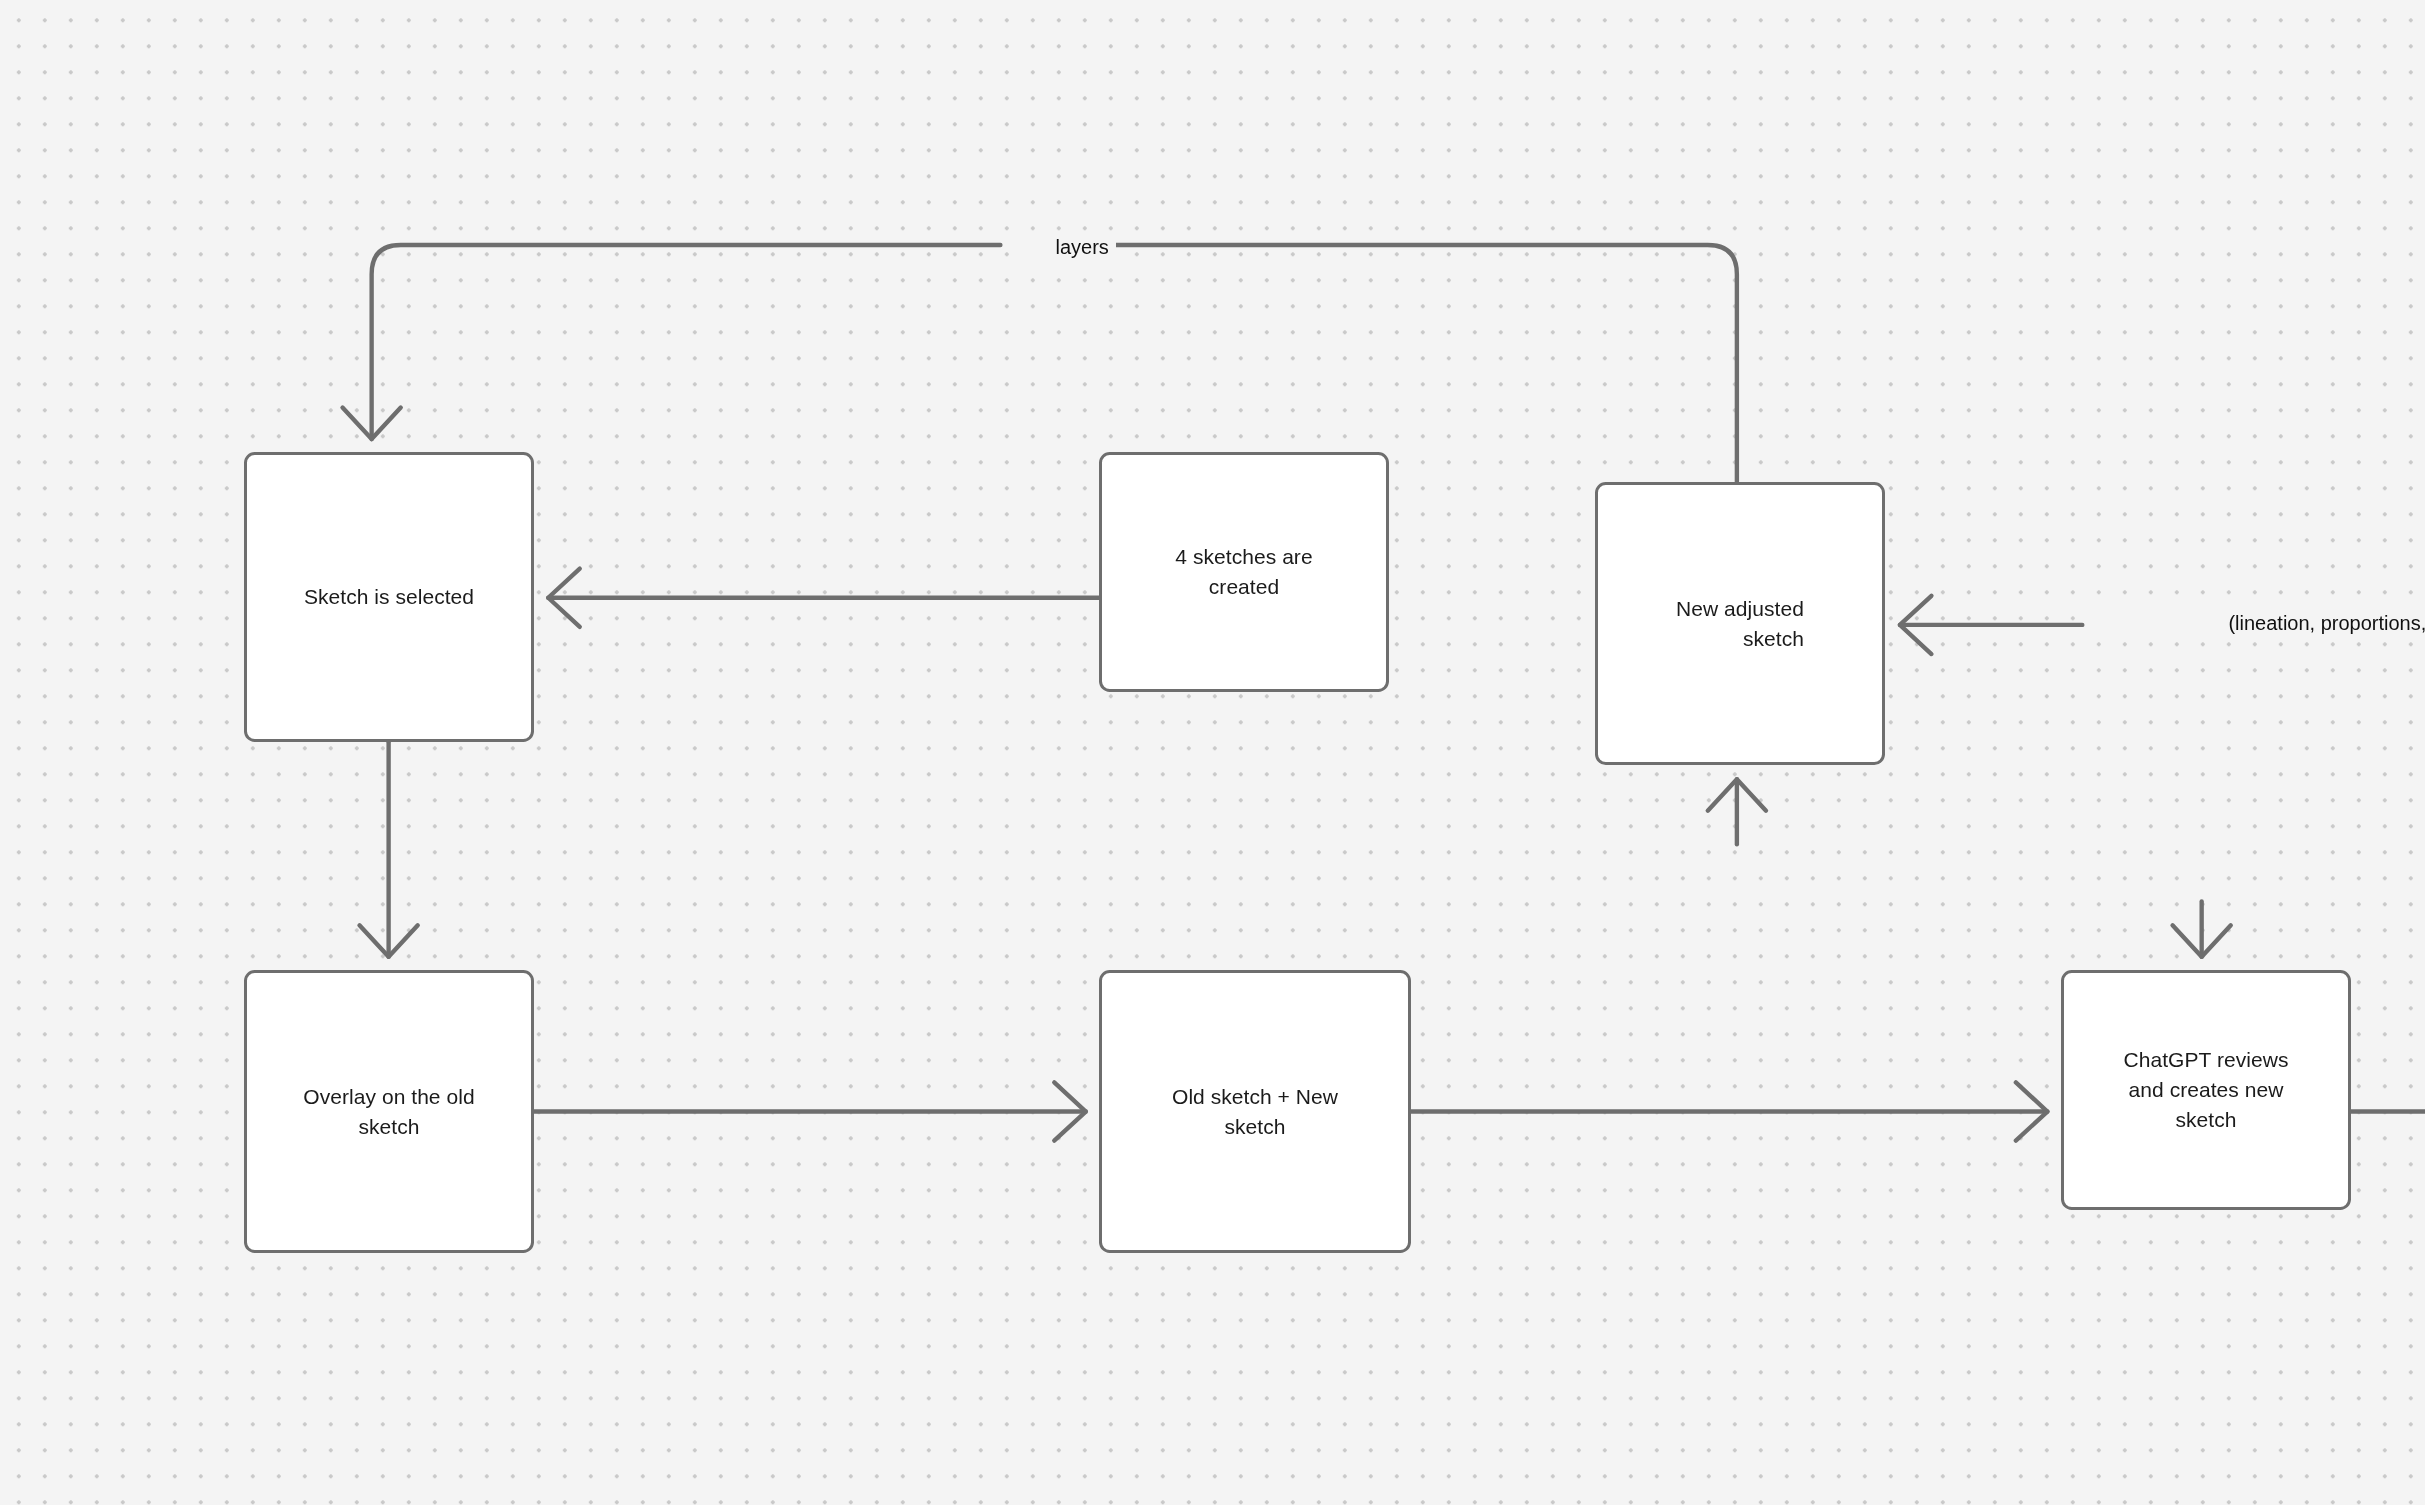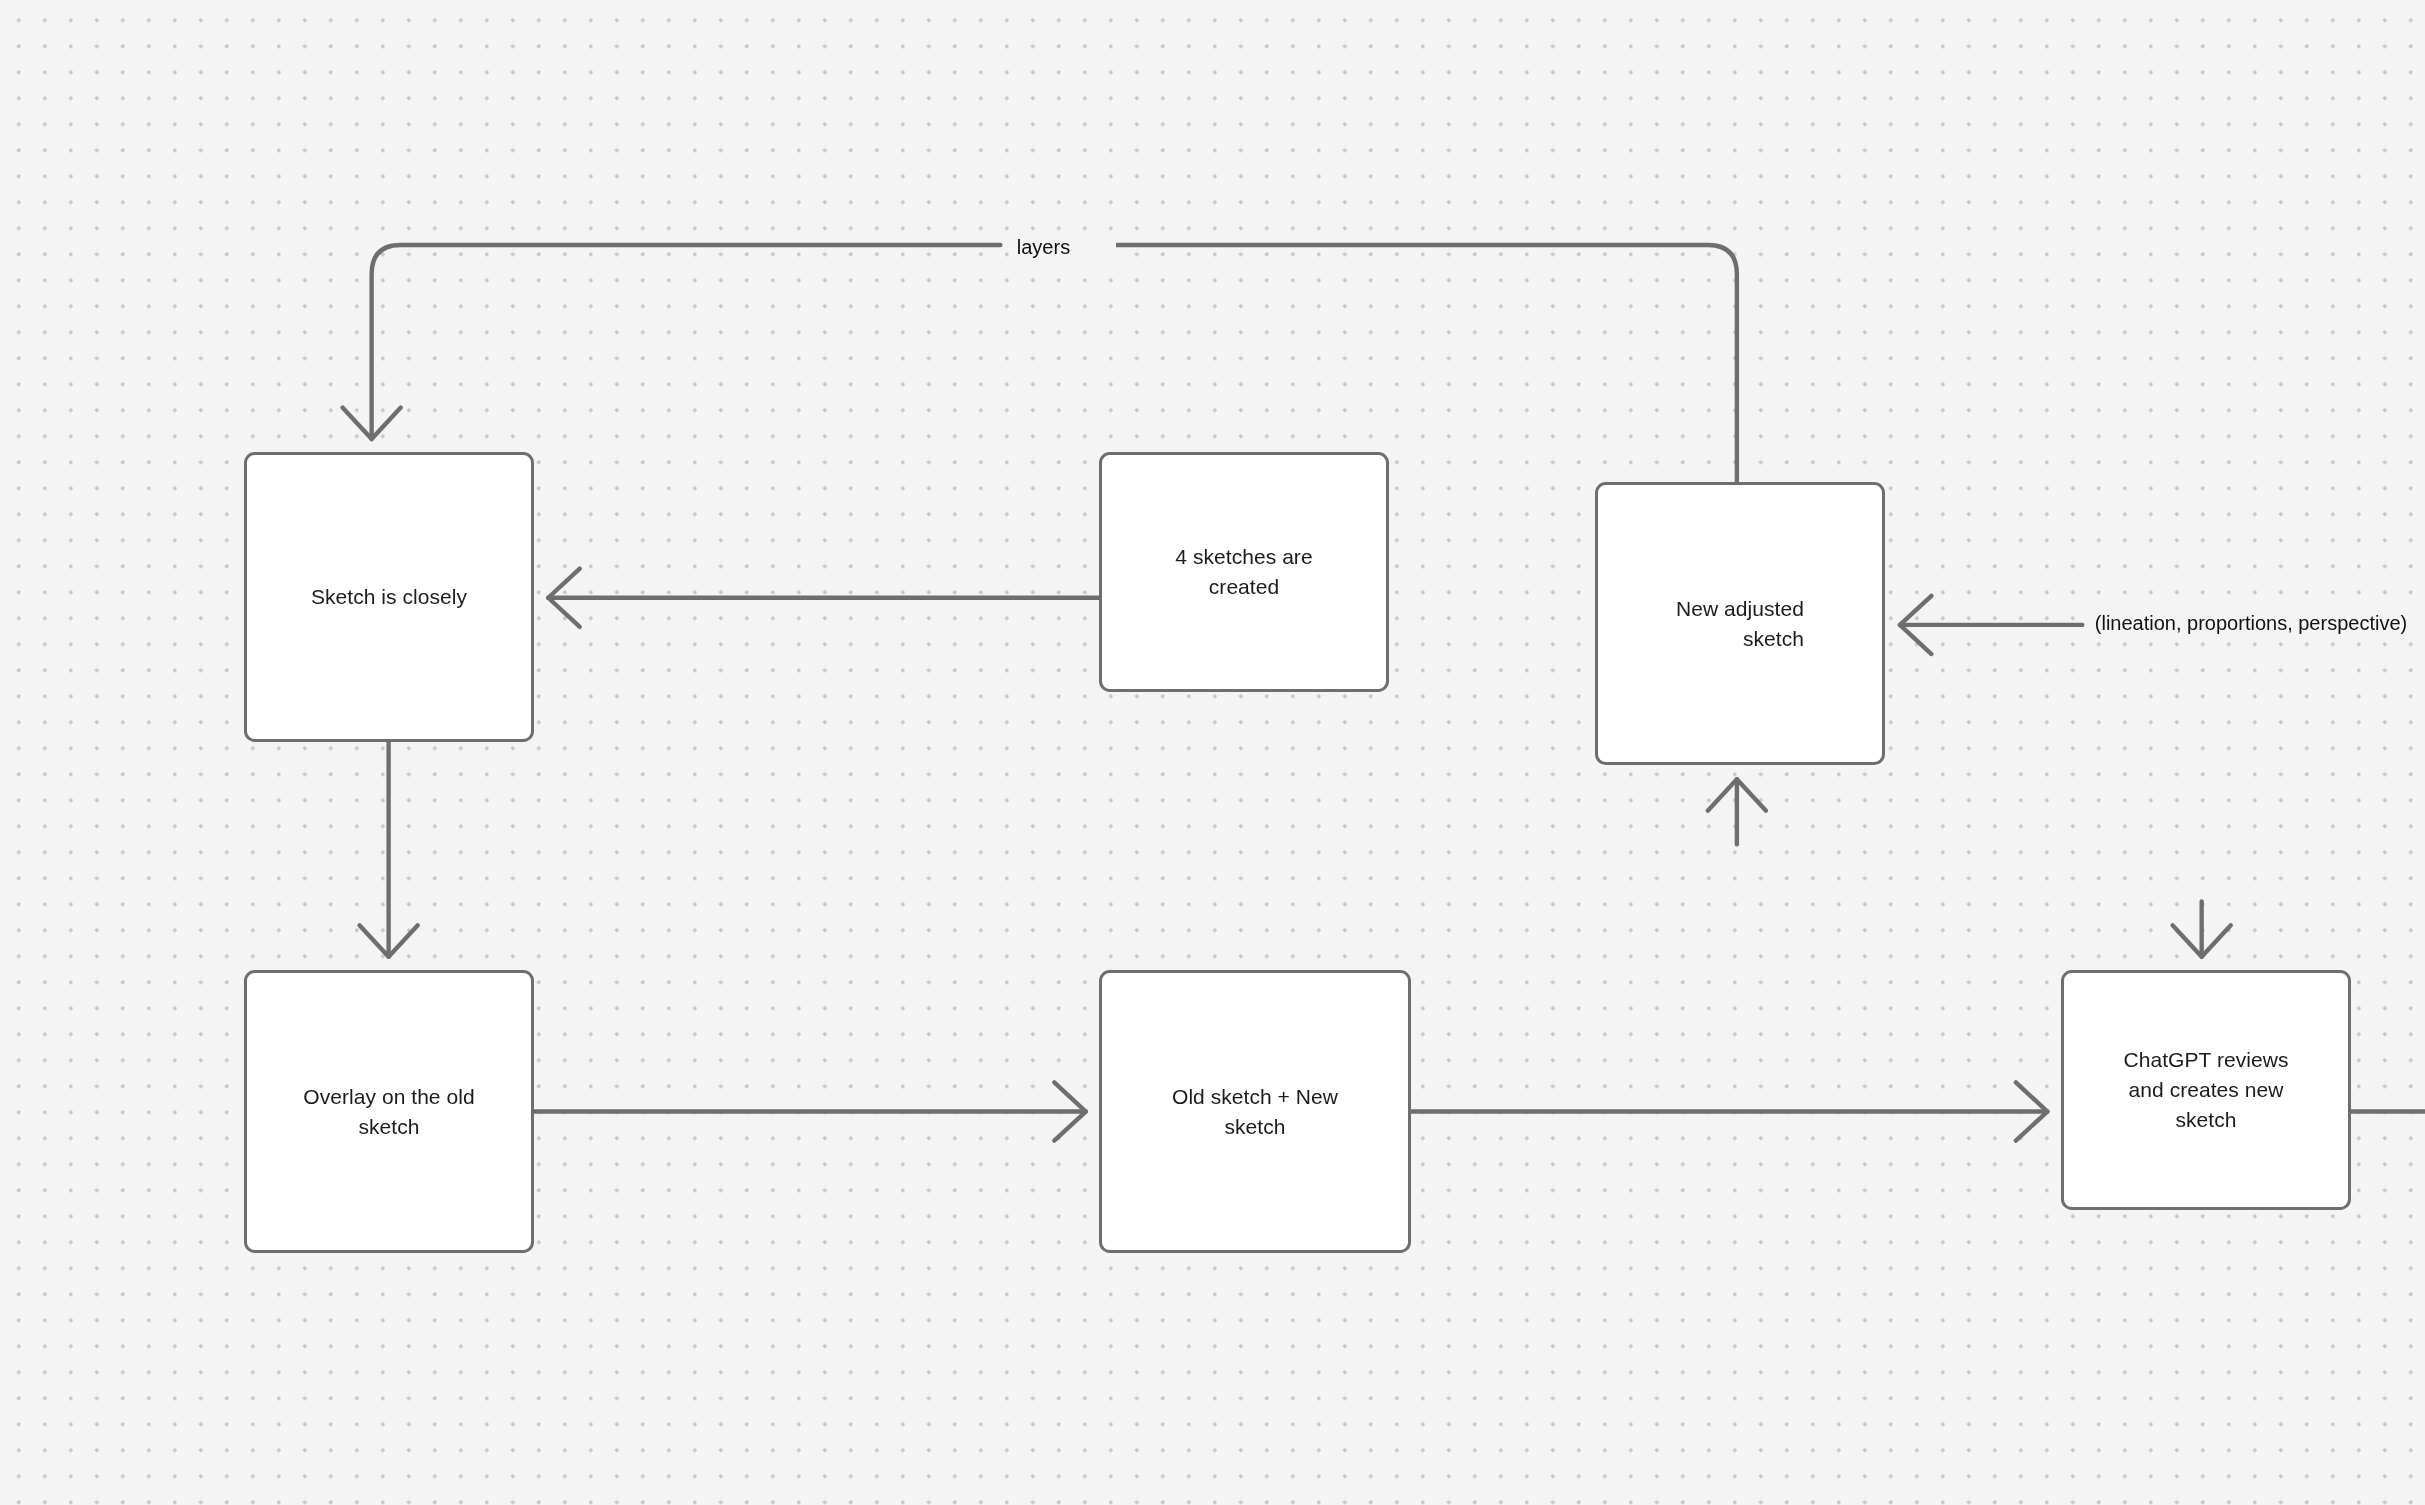--- a/index.html
+++ b/index.html
@@ -43,21 +43,21 @@
     padding: 0 16.5px;
   }
   .node-label {
     white-space: pre-line;
   }
   .edge-label {
     position: absolute;
     color: #111111;
     font-size: 20px;
     line-height: 1.42;
-    text-align: left;
+    text-align: right;
     white-space: pre-line;
     background: #f4f4f4;
     padding: 0 6.8px;
   }
 </style>
 </head>
 <body>
 
 <div id="canvas">
 
@@ -103,21 +103,21 @@
 
       <g>
         <path d="M 4538 1858 L 4538 1972"></path>
         <polyline points="4478,1907 4538,1972 4598,1907"></polyline>
       </g>
 
     </g>
   </svg>
 
   <div class="node" style="left:244px; top:452px; width:290px; height:290px;">
-    <span class="node-label">Sketch is closely</span>
+    <span class="node-label">Sketch is selected</span>
   </div>
 
   <div class="node" style="left:1099px; top:452px; width:290px; height:240px;">
     <span class="node-label">4 sketches are
 created</span>
   </div>
 
   <div class="node" style="left:1595px; top:482px; width:290px; height:283px;text-align:right;">
     <span class="node-label">New adjusted
 sketch</span>

